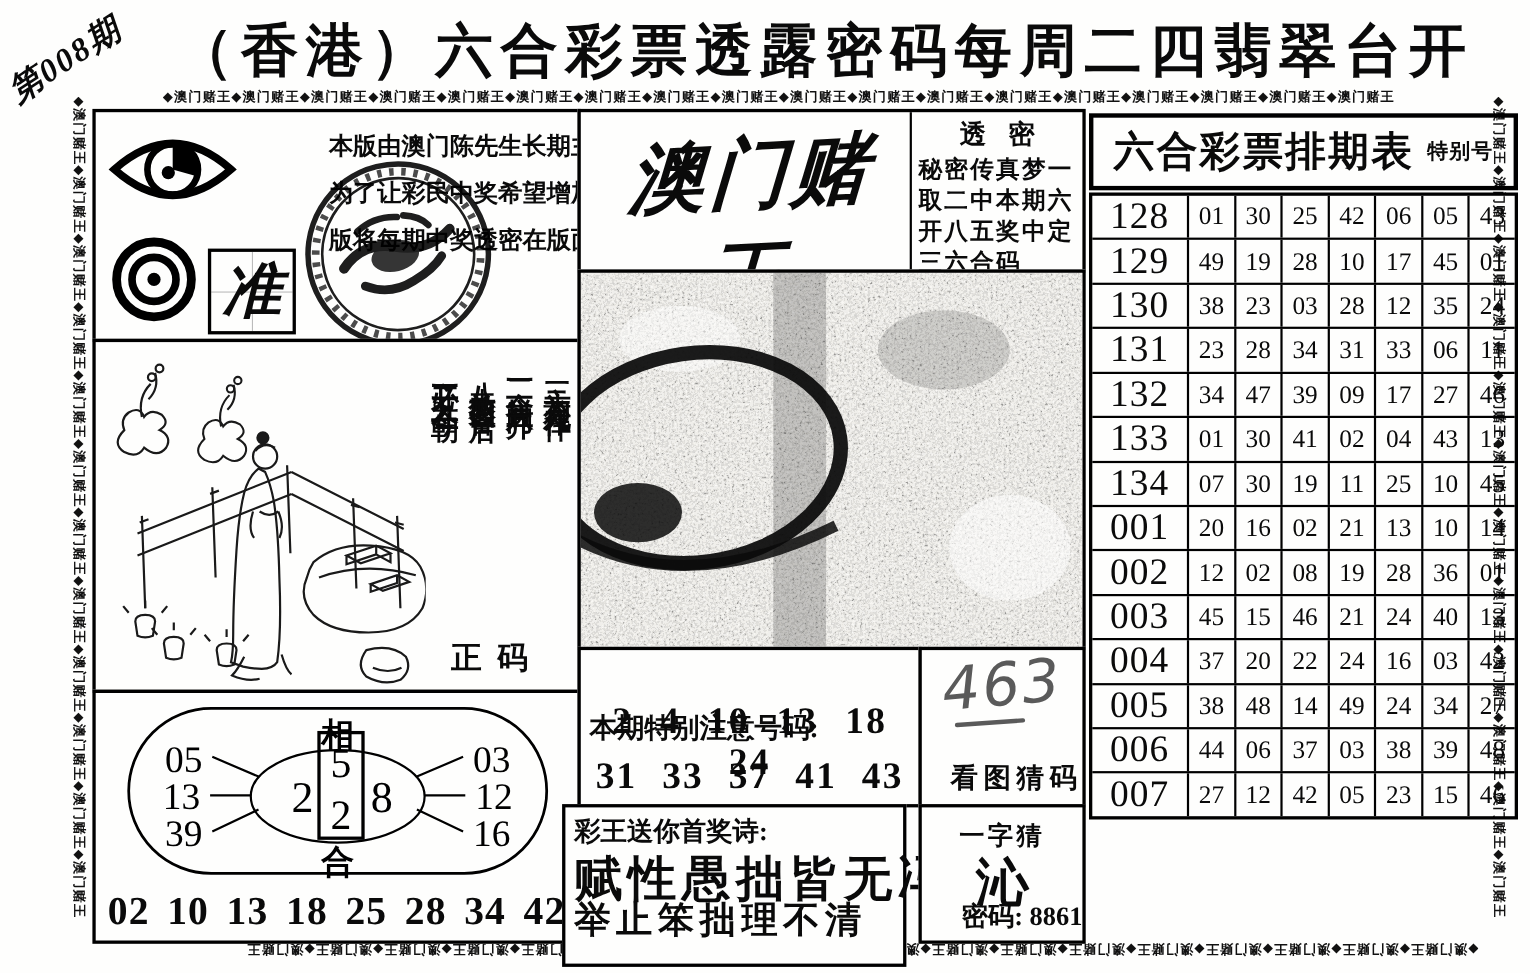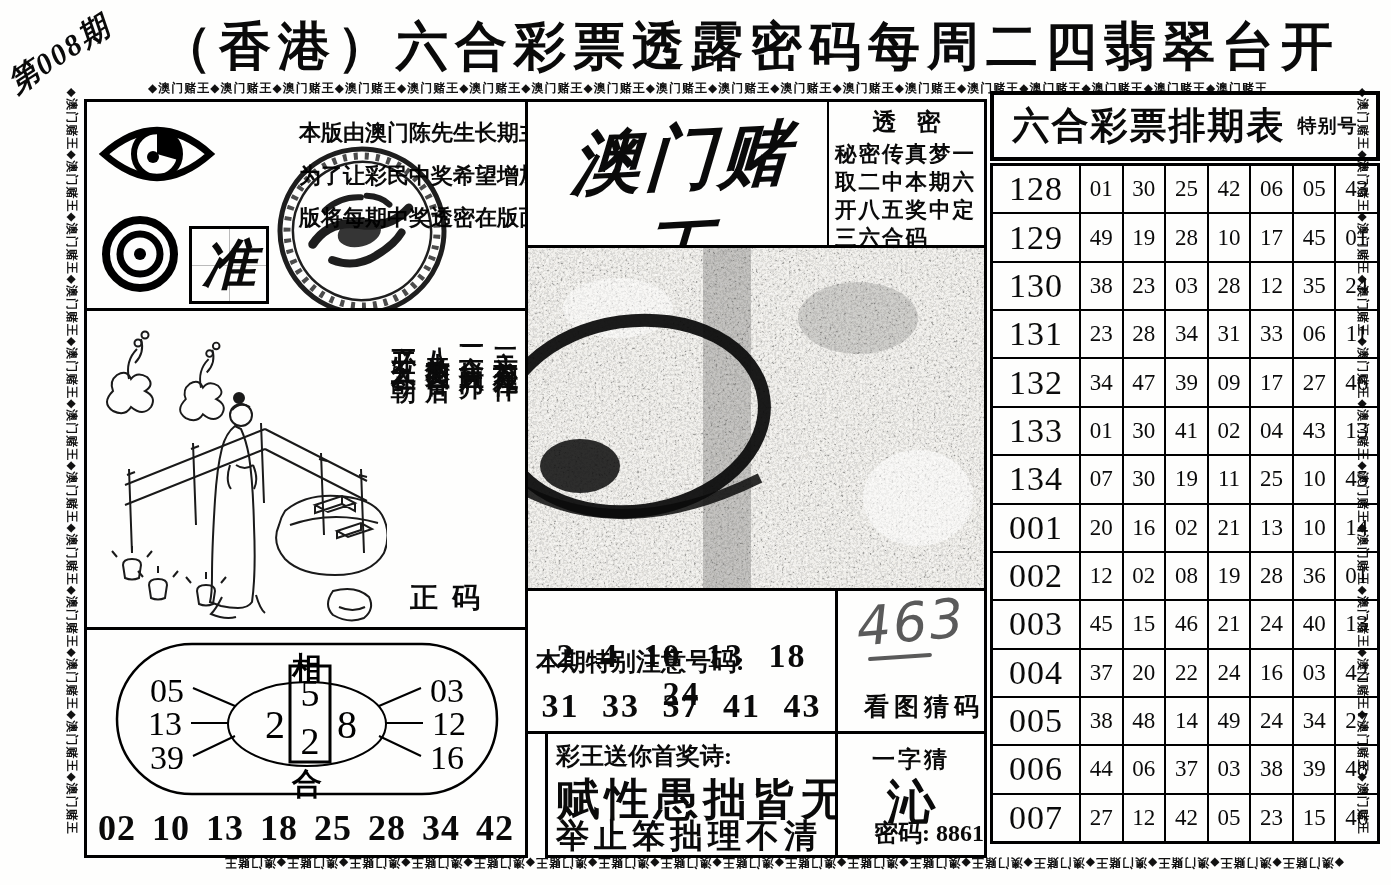--- a/index.html
+++ b/index.html
@@ -94,26 +94,26 @@
 .guess-caption { position:absolute; left:0; bottom:8px; width:100%; text-align:right;
   font-size:25px; font-weight:900; letter-spacing:5px; }
 .one-char-label { position:absolute; left:0; top:10px; width:100%; text-align:center;
   font-size:23px; font-weight:bold; letter-spacing:3px; }
 .one-char { position:absolute; left:0; top:36px; width:100%; text-align:center;
   font-size:48px; font-weight:bold; }
 .password-row { position:absolute; left:0; bottom:6px; width:100%; text-align:center;
   font-size:24px; font-weight:bold;padding-left:36px; }
 
 
-.table-wrap { position:absolute; left:990px; top:87px; width:390px; height:759px;padding-left:20px; }
+.table-wrap { position:absolute; left:990px; top:99px; width:390px; height:759px;padding-left:20px; }
 .t-header { position:absolute; left:0; top:4px; width:390px; height:70px;
   border:4px solid #000; display:flex; align-items:center; justify-content:center; gap:12px; }
 .t-title { font-size:37px; font-weight:900; letter-spacing:2px; }
 .t-subtitle { font-size:19px; font-weight:900; letter-spacing:1px; }
-.t-grid { position:absolute; left:0; top:76px; width:390px; height:681px;
+.t-grid { position:absolute; left:0; top:76px; width:390px; height:570px;
   border:3px solid #000; display:flex; flex-direction:column; }
 .t-row { flex:1; display:flex; border-bottom:2px solid #000; }
 .t-row:last-child { border-bottom:none; }
 .t-period { width:88px; border-right:2px solid #000; display:flex; align-items:center;
   justify-content:center; font-size:34px; letter-spacing:1px; }
 .t-cell { flex:1; border-right:2px solid #000; display:flex; align-items:center;
   justify-content:center; font-size:23px; }
 .t-cell:last-child { border-right:none; }
 </style>
 </head>
@@ -280,21 +280,21 @@
       <ellipse cx="52" cy="218" rx="40" ry="27" fill="#0a0a0a" opacity="0.85"></ellipse>
     </svg>
   </div>
 
   <div class="box" style="left:525px; top:588px; width:313px; height:146px;">
     <div class="special-label">本期特别注意号码:</div>
     <div class="special-row1">2 4 10 13 18 24</div>
     <div class="special-row2">31 33 37 41 43 48</div>
   </div>
 
-  <div class="box" style="left:545px; top:731px; width:313px; height:127px;">
+  <div class="box" style="left:511px; top:731px; width:313px; height:148px;">
     <div class="poem-label">彩王送你首奖诗:</div>
     <div class="poem-line1">赋性愚拙皆无冯</div>
     <div class="poem-line2">举止笨拙理不清</div>
   </div>
 
   <div class="box" style="left:835px; top:588px; width:152px; height:146px;">
     <div class="handwritten">463</div>
     <div class="handwritten-underline"></div>
     <div class="guess-caption">看图猜码</div>
   </div>

